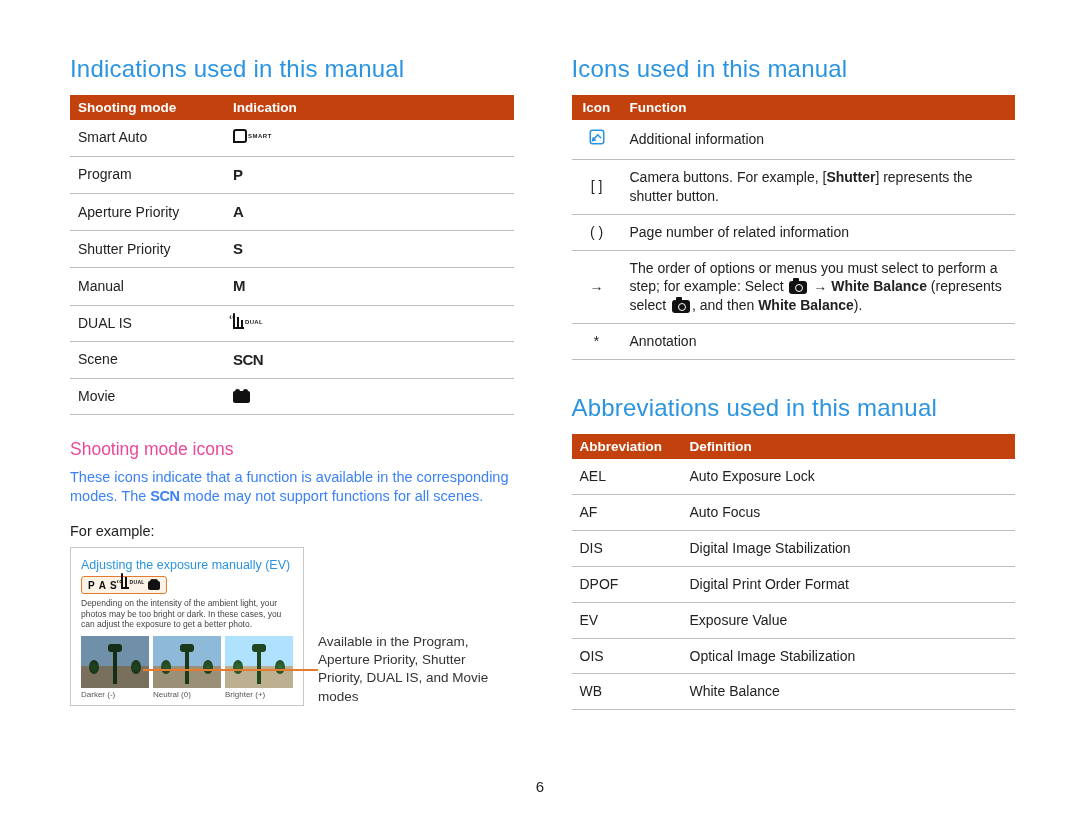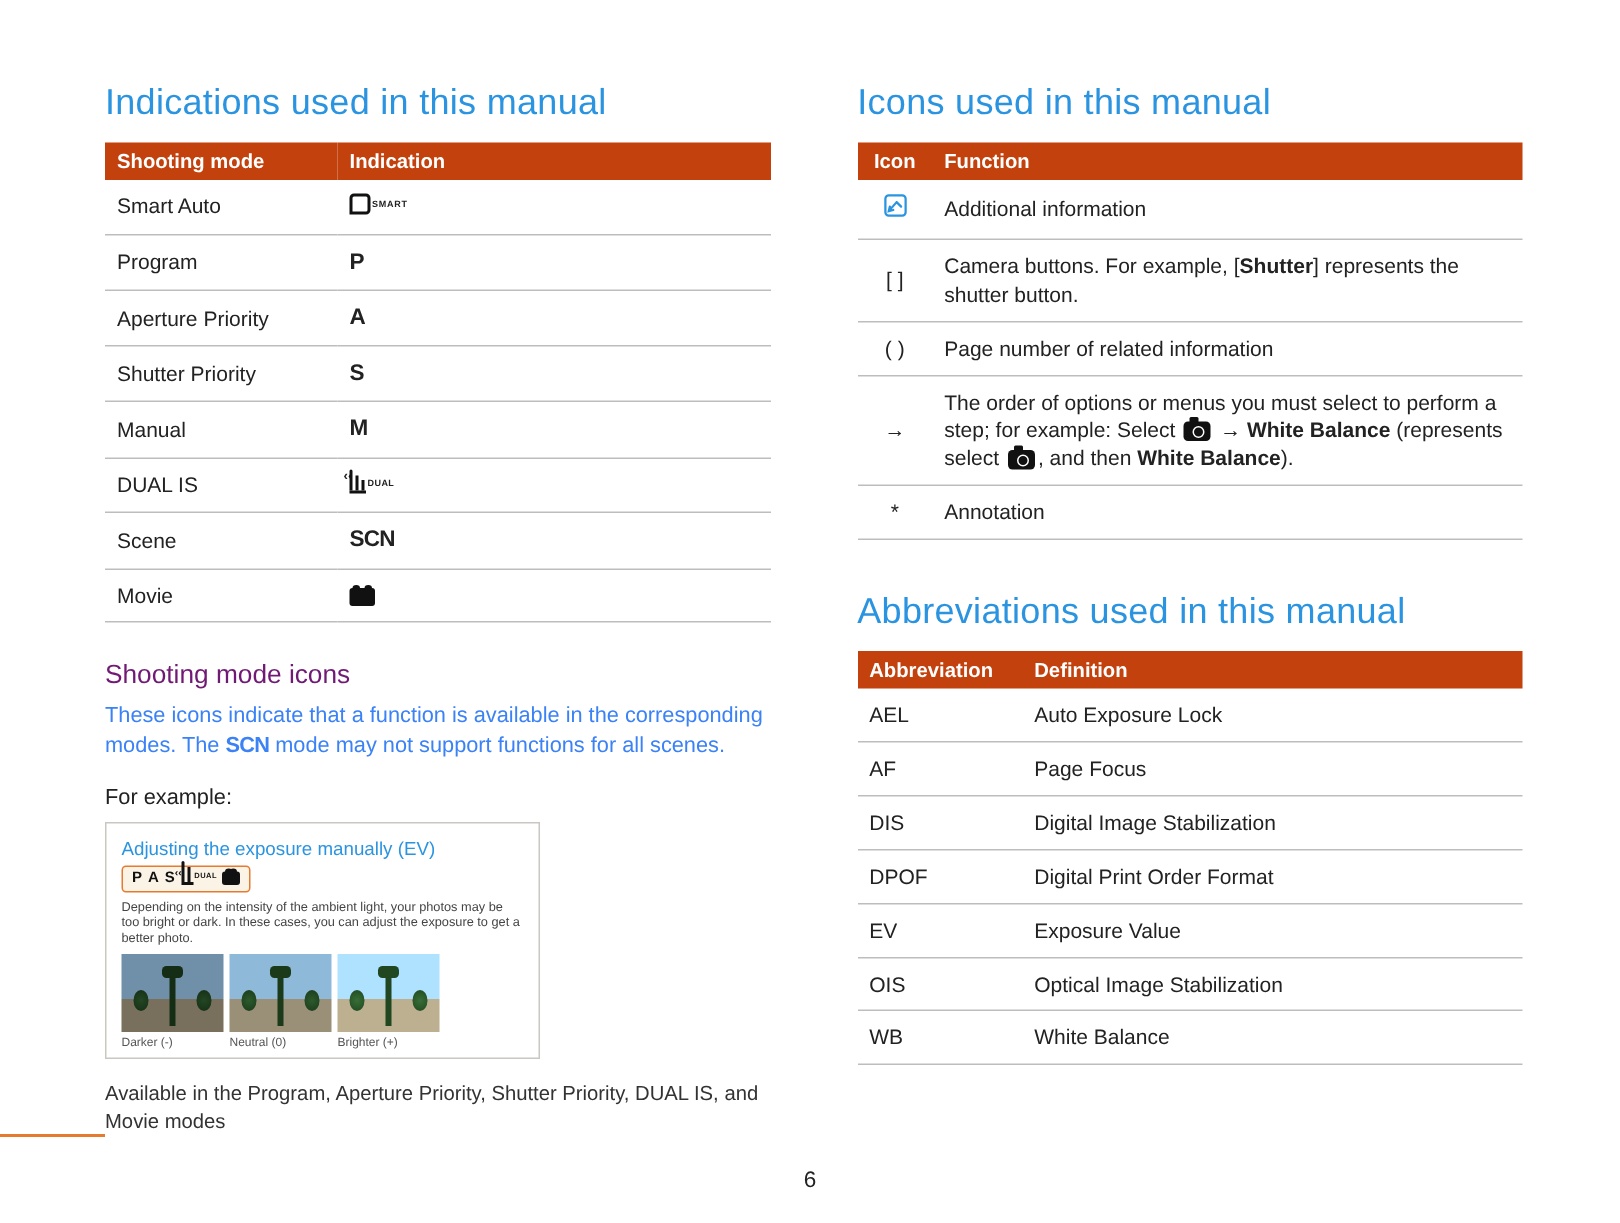--- a/index.html
+++ b/index.html
@@ -18,21 +18,21 @@
   h2.section-title {
     font-size: 24px;
     font-weight: 400;
     color: #2b94e0;
     margin-bottom: 12px;
     letter-spacing: 0.2px;
   }
   h3.sub-title {
     font-size: 17.5px;
     font-weight: 400;
-    color: #701a75;
+    color: #ec4899;
     margin: 24px 0 8px 0;
   }
   p.body-text {
     font-size: 14.5px;
     line-height: 1.35;
     color: #3b82f6;
     font-weight: 300;
   }
   .bold-inline { font-weight: 700; }
   .scn-inline { font-family: Arial, sans-serif; font-weight: 700; letter-spacing: -0.5px; }
@@ -101,21 +101,21 @@
     content:""; position:absolute; width:2px; background:#111; bottom:0; left:8px; height:7px;
     display:inline-block;
   }
   .dual-icon .waves{
     position:absolute; left:-4px; top:-2px; font-size:9px; line-height:1;
   }
   .dual-icon .t{
     font-size:6px; font-weight:700; letter-spacing:0.3px; position:relative; top:-5px; left:1px;
   }
   .for-label { font-weight:500; font-size:14.5px; margin:16px 0 8px;}
-  .example-row{ display:flex; gap:14px; align-items:flex-start;flex-direction:column;}
+  .example-row{ display:flex; gap:14px; align-items:flex-end;}
   .example-box{
     border:1px solid #c9c7c2;
     padding:10px 10px 6px;
     width:290px;
     font-size:10px;
   }
   .example-title{ color:#2b94e0; font-size:12.5px; font-weight:400; margin-bottom:4px;}
   .mode-strip{
     border:1.5px solid #e67a2f;
     border-radius:3px;
@@ -322,21 +322,21 @@
           <th>Definition</th>
         </tr>
       </thead>
       <tbody>
         <tr>
             <td>AEL</td>
             <td>Auto Exposure Lock</td>
           </tr>
         <tr>
             <td>AF</td>
-            <td>Page Focus</td>
+            <td>Auto Focus</td>
           </tr>
         <tr>
             <td>DIS</td>
             <td>Digital Image Stabilization</td>
           </tr>
         <tr>
             <td>DPOF</td>
             <td>Digital Print Order Format</td>
           </tr>
         <tr>

